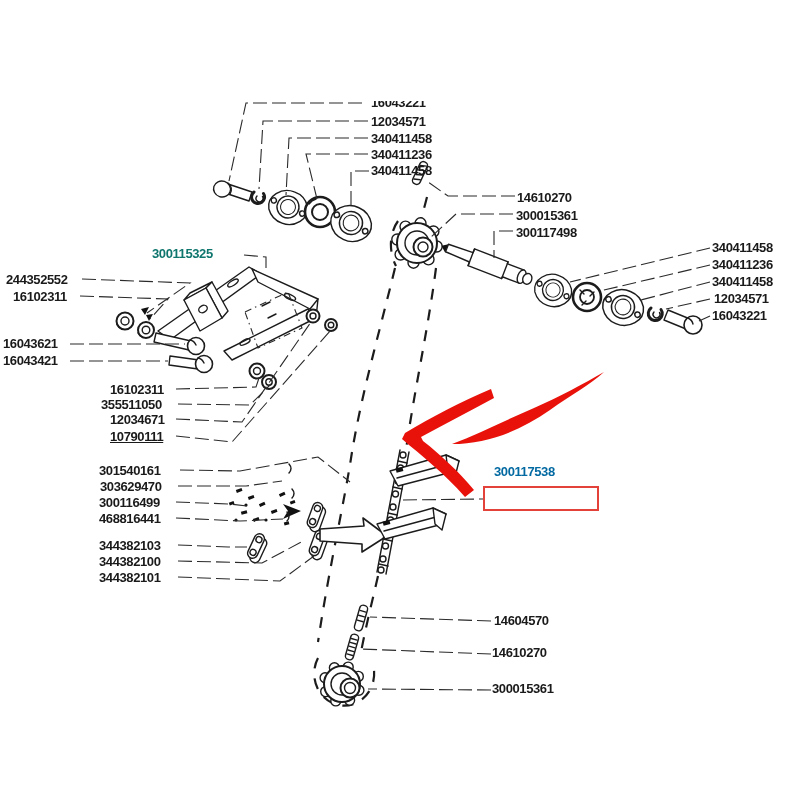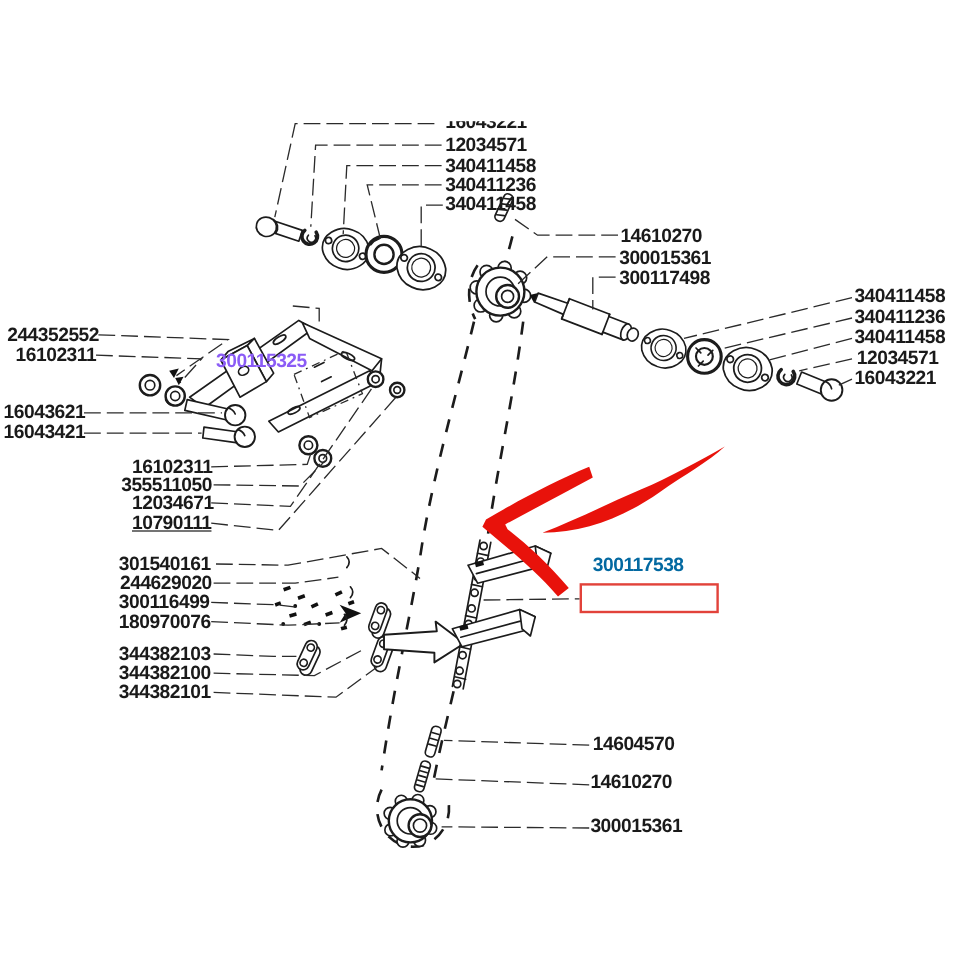--- a/index.html
+++ b/index.html
@@ -1,20 +1,20 @@
 <!DOCTYPE html>
 <html style="--red: #e8120b; --red-box: #e2423a;"><head>
 <meta charset="utf-8">
 <style>
   html,body{margin:0;padding:0;background:#fff;}
   .stage{position:relative;width:800px;height:800px;background:#fff;overflow:hidden;
          font-family:"Liberation Sans","DejaVu Sans",sans-serif;}
   #art{position:absolute;left:0;top:0;z-index:1;}
   #labels{position:absolute;left:0;top:0;width:800px;height:800px;z-index:4;pointer-events:none;}
-  .plabel{position:absolute;font-size:16px;font-weight:bold;color:#0f0f0f;
+  .plabel{position:absolute;font-size:13px;font-weight:bold;color:#0f0f0f;
           letter-spacing:-0.4px;line-height:15px;white-space:nowrap;}
   .cover{position:absolute;background:#fff;z-index:5;}
   .ln{stroke:#1c1c1c;fill:none;stroke-width:1.4;stroke-linecap:round;stroke-linejoin:round;}
   .fillw{fill:#fff;stroke:#1c1c1c;stroke-width:1.4;stroke-linejoin:round;}
   .leader{stroke:#2b2b2b;stroke-width:1.1;fill:none;stroke-dasharray:14 5;}
   .dash{stroke:#1c1c1c;stroke-width:2.2;fill:none;stroke-dasharray:11 10;stroke-linecap:butt;}
 </style>
 </head>
 <body style="background: rgb(255, 255, 255);">
 
@@ -312,33 +312,33 @@
       <div class="plabel" style="left: 371px; top: 147px; color: rgb(26, 26, 26);">340411236</div>
       <div class="plabel" style="left: 371px; top: 163px; color: rgb(26, 26, 26);">340411458</div>
       <div class="plabel" style="left: 517px; top: 190px; color: rgb(26, 26, 26);">14610270</div>
       <div class="plabel" style="left: 516px; top: 208px; color: rgb(26, 26, 26);">300015361</div>
       <div class="plabel" style="left: 516px; top: 225px; color: rgb(26, 26, 26);">300117498</div>
       <div class="plabel" style="left: 712px; top: 240px; color: rgb(26, 26, 26);">340411458</div>
       <div class="plabel" style="left: 712px; top: 257px; color: rgb(26, 26, 26);">340411236</div>
       <div class="plabel" style="left: 712px; top: 274px; color: rgb(26, 26, 26);">340411458</div>
       <div class="plabel" style="left: 714px; top: 291px; color: rgb(26, 26, 26);">12034571</div>
       <div class="plabel" style="left: 712px; top: 308px; color: rgb(26, 26, 26);">16043221</div>
-      <div class="plabel" style="left: 180px; top: 246px; color: #8b5cf6; margin-top: 48px;">300115325</div>
+      <div class="plabel" style="left: 152px; top: 246px; color: #0f766e;">300115325</div>
       <div class="plabel" style="left: 6px; top: 272px; color: rgb(26, 26, 26);">244352552</div>
       <div class="plabel" style="left: 13px; top: 289px; color: rgb(26, 26, 26);">16102311</div>
       <div class="plabel" style="left: 3px; top: 336px; color: rgb(26, 26, 26);">16043621</div>
       <div class="plabel" style="left: 3px; top: 353px; color: rgb(26, 26, 26); text-align: center;">16043421</div>
       <div class="plabel" style="left: 110px; top: 382px; color: rgb(26, 26, 26);">16102311</div>
       <div class="plabel" style="left: 101px; top: 397px; color: rgb(26, 26, 26);">355511050</div>
       <div class="plabel" style="left: 110px; top: 412px; color: rgb(26, 26, 26);">12034671</div>
       <div class="plabel" style="left: 110px; top: 429px; color: rgb(26, 26, 26); text-decoration: underline;">10790111</div>
       <div class="plabel" style="left: 99px; top: 463px; color: rgb(26, 26, 26);">301540161</div>
-      <div class="plabel" style="left: 100px; top: 479px; color: rgb(26, 26, 26);">244629020</div>
+      <div class="plabel" style="left: 100px; top: 479px; color: rgb(26, 26, 26);">303629470</div>
       <div class="plabel" style="left: 99px; top: 495px; color: rgb(26, 26, 26);">300116499</div>
-      <div class="plabel" style="left: 99px; top: 511px; color: rgb(26, 26, 26);">180970076</div>
+      <div class="plabel" style="left: 99px; top: 511px; color: rgb(26, 26, 26);">468816441</div>
       <div class="plabel" style="left: 99px; top: 538px; color: rgb(26, 26, 26);">344382103</div>
       <div class="plabel" style="left: 99px; top: 554px; color: rgb(26, 26, 26);">344382100</div>
       <div class="plabel" style="left: 99px; top: 570px; color: rgb(26, 26, 26);">344382101</div>
       <div class="plabel" style="left: 494px; top: 464px; color: #0369a1;">300117538</div>
       <div class="plabel" style="left: 494px; top: 613px; color: rgb(26, 26, 26);">14604570</div>
       <div class="plabel" style="left: 492px; top: 645px; color: rgb(26, 26, 26);">14610270</div>
       <div class="plabel" style="left: 492px; top: 681px; color: rgb(26, 26, 26);">300015361</div>
     </div>
 <div class="cover" style="left:355px;top:80px;width:145px;height:21px;"></div>
 

